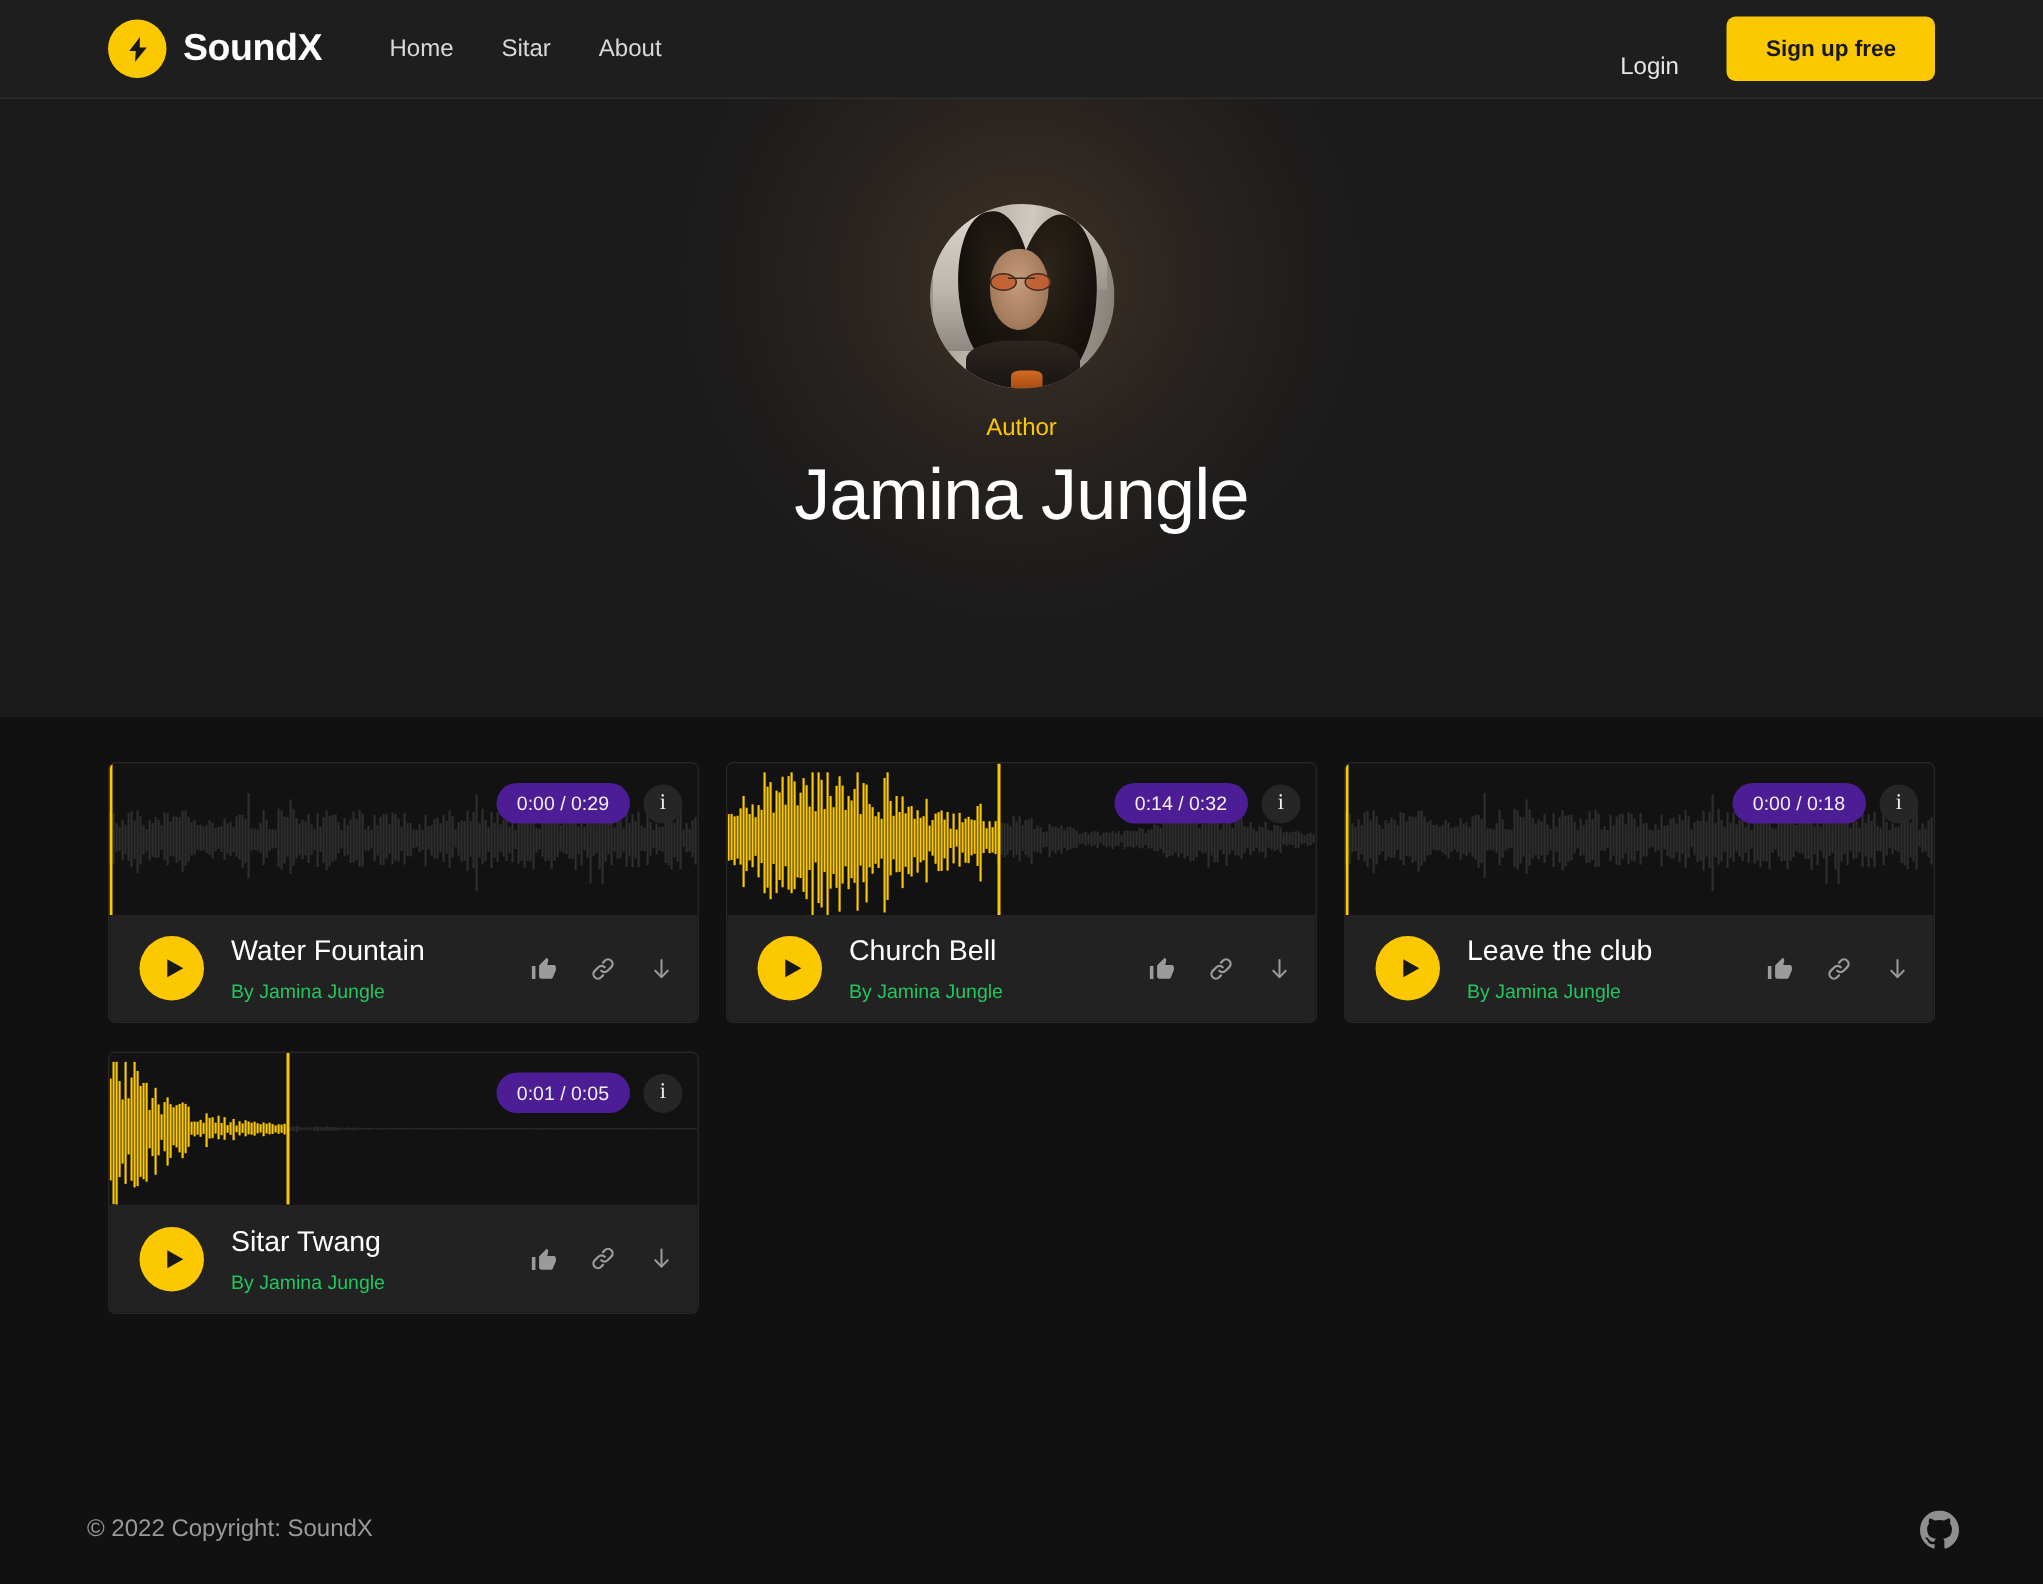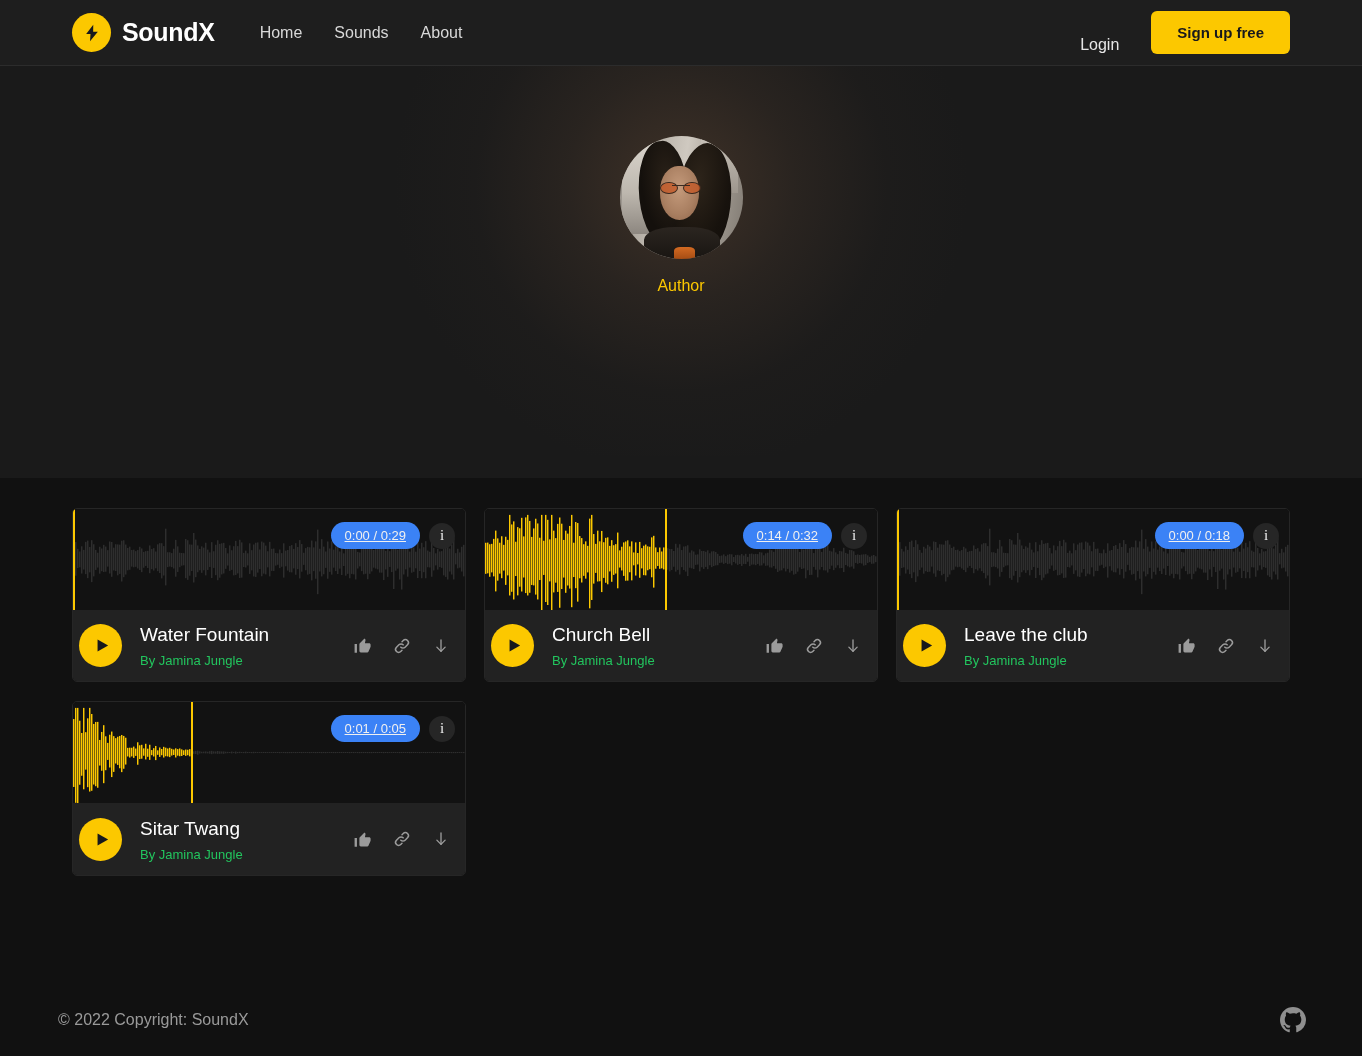--- a/index.html
+++ b/index.html
@@ -166,37 +166,36 @@
   .wave-svg { position: absolute; inset: 0; width: 100%; height: 100%; display: block; }
   .wave-cursor {
     position: absolute; top: 0; bottom: 0; width: 2px;
     background: #fcc800;
   }
   .wave-overlay {
     position: absolute; top: 13px; right: 10px;
     display: flex; align-items: center; gap: 9px;
   }
   .time-pill {
-    background: #3b82f6; color: #f0f0f0;
+    background: #4c1d95; color: #f0f0f0;
     font-size: 13px; padding: 6px 14px; border-radius: 14px;
     white-space: nowrap;
-    text-decoration: underline;
   }
   .info-btn {
     width: 26px; height: 26px; border-radius: 50%;
     background: #262626; color: #f0f0f0;
     display: flex; align-items: center; justify-content: center;
     font-family: "Liberation Serif", serif;
     font-size: 15px; cursor: pointer;
   }
   .card-footer {
     background: #222222;
     height: 71px;
     display: flex; align-items: center;
-    padding: 0 15px 0 6px;
+    padding: 0 15px 0 20px;
   }
   .sound-card.tall .card-footer { height: 72px; }
   .play-btn {
     width: 43px; height: 43px; border-radius: 50%;
     background: #fcc800; border: none;
     display: flex; align-items: center; justify-content: center;
     cursor: pointer; flex: 0 0 auto;
   }
   .play-btn svg { margin-left: 3px; display: block; }
   .track-meta { margin-left: 18px; min-width: 0; flex: 1 1 auto; }
@@ -234,21 +233,21 @@
   <div class="brand">
     <span class="brand-logo">
       <svg width="20" height="20" viewBox="0 0 24 24">
           <path d="M13.5 2L5 13.2h5.2L9.6 22 19 10.4h-5.6z" fill="#17181c"></path>
         </svg>
     </span>
     <span class="brand-name">SoundX</span>
   </div>
   <div class="nav-links">
     <a class="nav-link" href="#">Home</a>
-    <a class="nav-link" href="#">Sounds</a>
+    <a class="nav-link" href="#">Sitar</a>
     <a class="nav-link" href="#">About</a>
   </div>
   <div class="nav-right">
     <a class="login-link" href="#">Login</a>
     <button class="signup-btn">Sign up free</button>
   </div>
 </div>
 
 <div class="hero">
   <div class="hero-glow"></div>
@@ -263,20 +262,21 @@
       <div class="ph-glasses">
         <div class="ph-lens l"></div>
         <div class="ph-lens r"></div>
       </div>
       <div class="ph-bridge"></div>
       <div class="ph-body"></div>
       <div class="ph-cup"></div>
     </div>
   </div>
   <div class="hero-kicker">Author</div>
+  <h1 class="hero-title">Jamina Jungle</h1>
 </div>
 
 <div class="sounds-section">
   <div class="card-grid" id="card-grid">
       <div class="sound-card">
         <div class="wave-area">
           <svg class="wave-svg" viewBox="0 0 392 101" preserveAspectRatio="none">
             <g fill="#2e2e2e">
               <rect x="2.00" y="33.07" width="1.44" height="33.68"></rect>
               <rect x="4.00" y="39.85" width="1.44" height="19.17"></rect>

